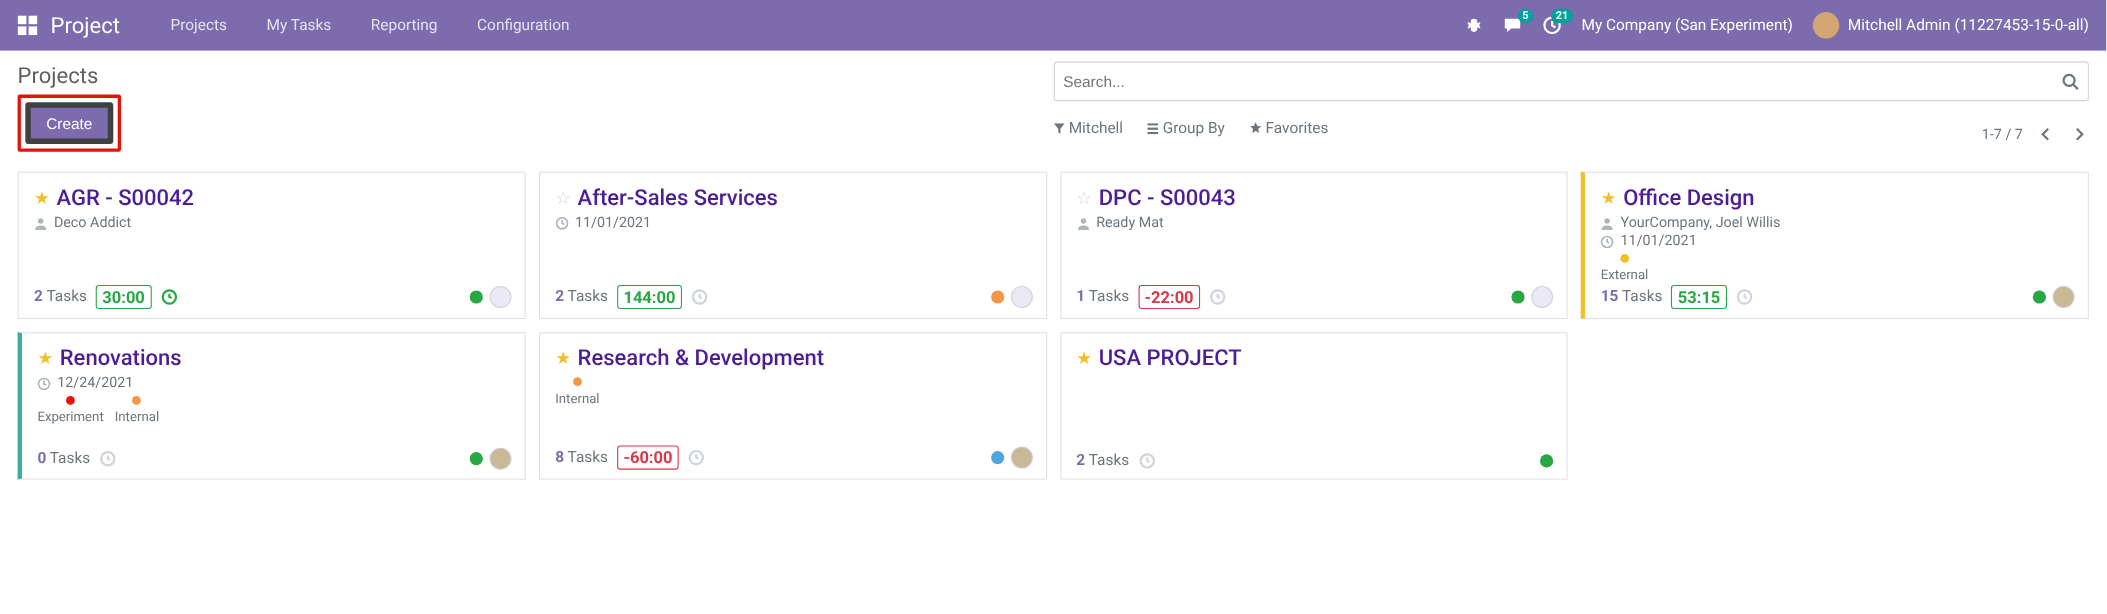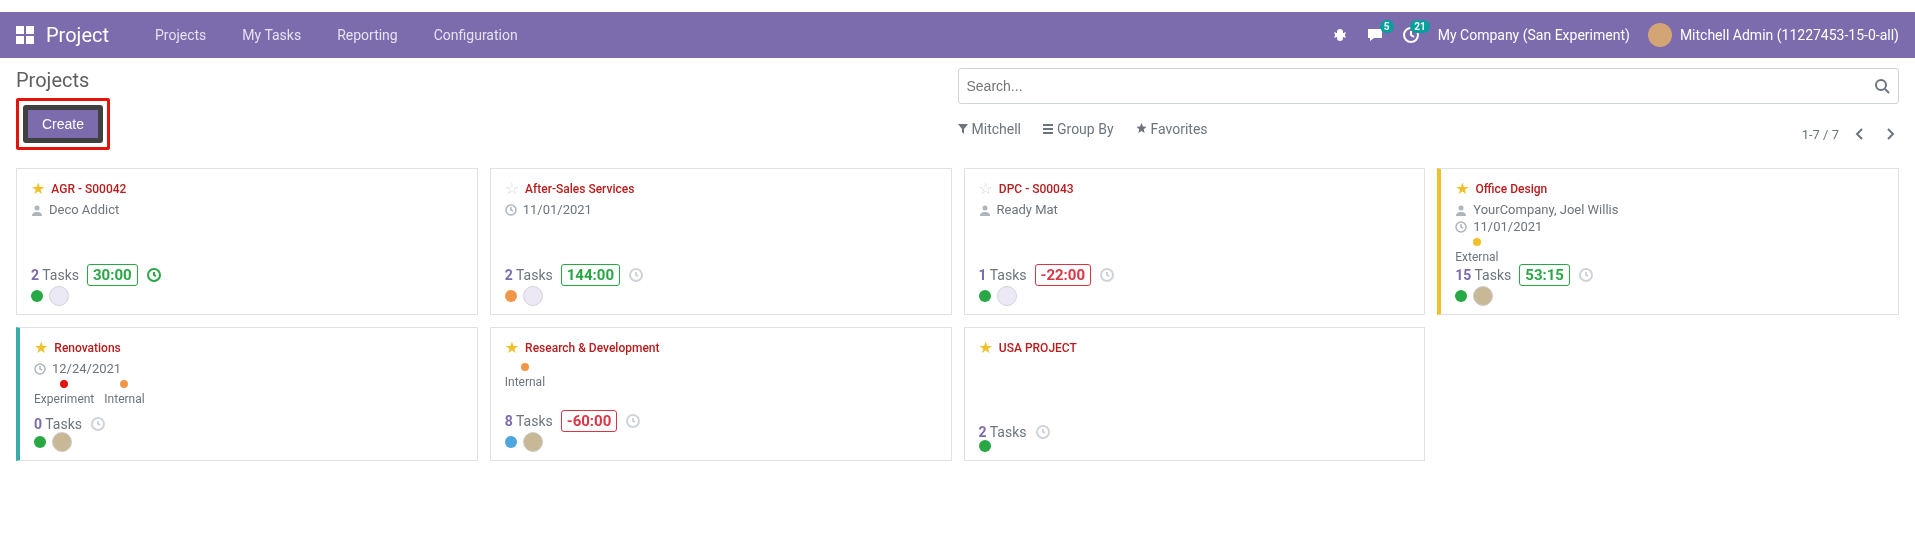--- a/index.html
+++ b/index.html
@@ -1,19 +1,19 @@
 <!DOCTYPE html>
 <html><head>
 <meta charset="utf-8">
 <style>
   * { box-sizing: border-box; margin: 0; padding: 0; }
   body { font-family: -apple-system, BlinkMacSystemFont, "Segoe UI", Roboto, "Helvetica Neue", sans-serif; font-size: 14px; color: #495057; background: #fff; }
   
   
-  .navbar { background: #7c6bad; height: 46px; display: flex; align-items: center; padding: 0 16px; color: #fff; margin-top: 12px; }
+  .navbar { background: #7c6bad; height: 46px; display: flex; align-items: center; padding: 0 16px; color: #fff; }
   .navbar .apps-icon { margin-right: 12px; display: flex; }
   .navbar .brand { font-size: 20px; font-weight: 400; margin-right: 28px; }
   .navbar .nav-links { display: flex; gap: 0; }
   .navbar .nav-link { color: #e6e2f0; padding: 0 18px; font-size: 14px; height: 46px; display: flex; align-items: center; cursor: pointer; }
   .navbar .spacer { flex: 1; }
   .navbar .nav-right { display: flex; align-items: center; gap: 18px; }
   .nav-icon-wrap { position: relative; display: flex; align-items: center; cursor: pointer; }
   .badge-count { position: absolute; top: -6px; right: -10px; background: #00a09d; color: #fff; font-size: 10px; font-weight: 700; padding: 1px 4px; border-radius: 8px; min-width: 14px; text-align: center; }
   .company-name { color: #fff; font-size: 14px; cursor: pointer; }
   .user-wrap { display: flex; align-items: center; gap: 8px; cursor: pointer; }
@@ -38,29 +38,29 @@
   .pager-arrow { cursor: pointer; color: #6c757d; display: flex; padding: 4px; }
 
   
   .kanban { display: grid; grid-template-columns: repeat(4, 1fr); gap: 12px; padding: 18px 16px; }
   .kcard { border: 1px solid #dee2e6; background: #fff; position: relative; min-height: 134px; display: flex; flex-direction: column; padding: 10px 12px 8px 14px; cursor: pointer; }
   .kcard.accent-blue { border-left: 4px solid #3aadaa; }
   .kcard.accent-yellow { border-left: 4px solid #f0c02b; }
   .kcard .title-row { display: flex; align-items: center; gap: 6px; margin-bottom: 4px; }
   .star { color: #f0c02b; font-size: 16px; }
   .star.empty { color: #ced4da; }
-  .ktitle { font-size: 12px; color: #b91c1c; font-weight: 500; }
+  .ktitle { font-size: 20px; color: #4c1d95; font-weight: 500; }
   .kline { display: flex; align-items: center; gap: 6px; color: #6c757d; font-size: 13px; margin-bottom: 2px; }
   .ktags { display: flex; gap: 10px; font-size: 12px; color: #6c757d; margin-top: 2px; }
   .ktag { display: flex; align-items: center; gap: 4px; flex-direction: column; }
   .dot { width: 8px; height: 8px; border-radius: 50%; display: inline-block; }
   .dot.red { background: #e6130b; }
   .dot.orange { background: #f29648; }
   .dot.yellow { background: #f0c02b; }
-  .kfoot { margin-top: auto; display: flex; justify-content: space-between; flex-direction: column; }
+  .kfoot { margin-top: auto; display: flex; justify-content: space-between; }
   .kfoot-left { display: flex; align-items: center; gap: 8px; color: #6c757d; font-size: 14px; }
   .task-count b { color: #7c6bad; font-weight: 700; }
   .hours-pill { border: 1px solid #28a745; color: #28a745; font-size: 15px; font-weight: 700; padding: 1px 5px; border-radius: 3px; }
   .hours-pill.neg { border-color: #dc3545; color: #dc3545; }
   .clock-icon { color: #ced4da; display: flex; }
   .clock-icon.green { color: #28a745; }
   .kfoot-right { display: flex; align-items: center; gap: 6px; }
   .status-dot { width: 12px; height: 12px; border-radius: 50%; cursor: pointer; }
   .status-dot.green { background: #28a745; }
   .status-dot.orange { background: #f29648; }

